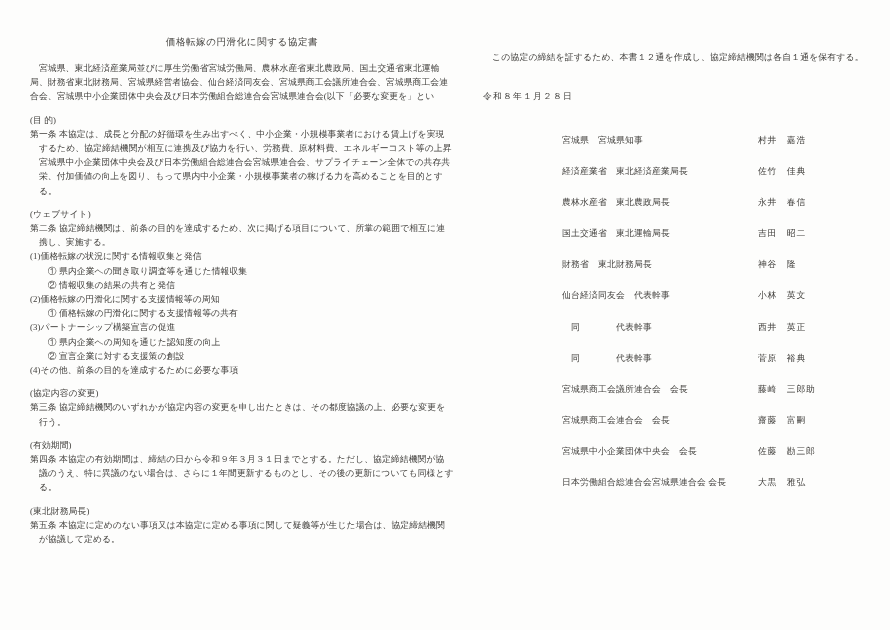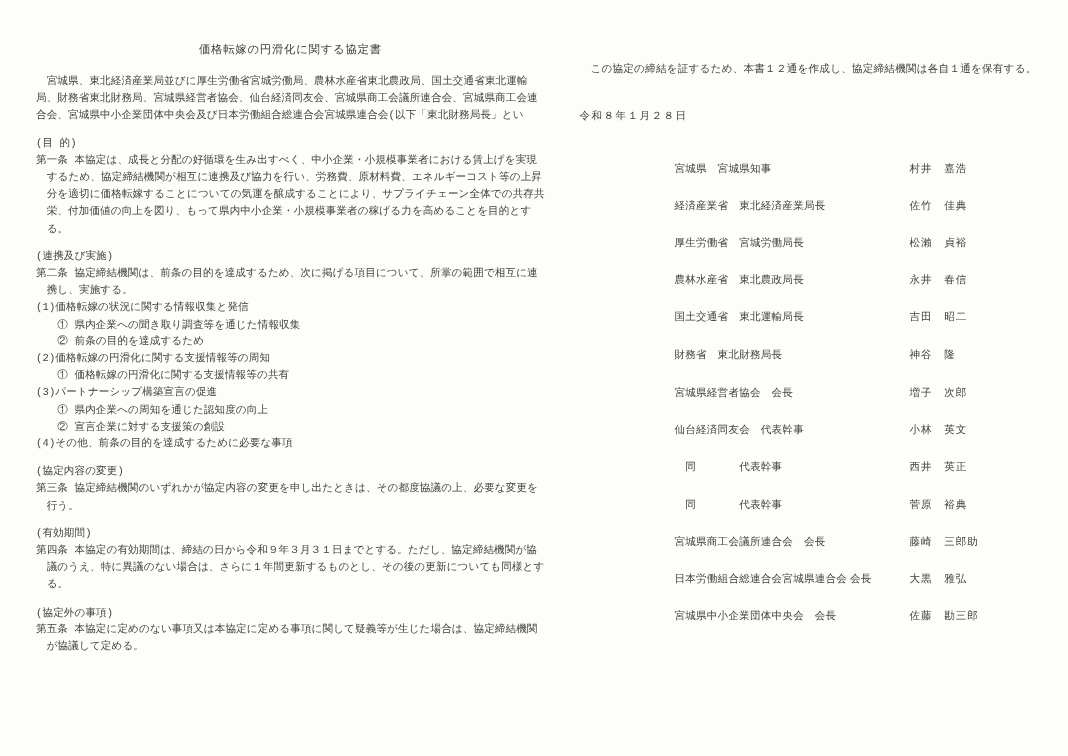--- a/index.html
+++ b/index.html
@@ -13,21 +13,21 @@
   .spread{
     position:relative;width:890px;height:630px;
     background:#fdfdfc;
   }
   
   .page-left{position:absolute;left:30px;top:36px;width:424px;}
   .doc-title{
     text-align:center;font-size:9.5px;letter-spacing:0.6px;
     line-height:12px;margin-bottom:13px;white-space:pre;
   }
-  .doc-body{margin-top:0;font-family:Liberation Mono, monospace;}
+  .doc-body{margin-top:0;}
   .line{
     font-size:8.8px;line-height:14.2px;
     letter-spacing:0.1px;white-space:pre;
   }
   .gap{height:9px;}
   
   .page-right{position:absolute;left:483px;top:50px;width:380px;}
   .closing{font-size:8.8px;line-height:14px;white-space:pre;letter-spacing:0.2px;}
   .doc-date{font-size:8.8px;line-height:14px;margin-top:25px;white-space:pre;letter-spacing:1.2px;}
   .sig-list{margin-top:30px;}
@@ -38,109 +38,105 @@
 </head>
 <body>
 
 <div class="spread">
 
   <div class="page-left">
     <div class="doc-title">価格転嫁の円滑化に関する協定書</div>
     <div class="doc-body" id="left-body">
         <div class="line">　宮城県、東北経済産業局並びに厚生労働省宮城労働局、農林水産省東北農政局、国土交通省東北運輸</div>
         <div class="line">局、財務省東北財務局、宮城県経営者協会、仙台経済同友会、宮城県商工会議所連合会、宮城県商工会連</div>
-        <div class="line">合会、宮城県中小企業団体中央会及び日本労働組合総連合会宮城県連合会(以下「東北財務局長」とい</div>
+        <div class="line">合会、宮城県中小企業団体中央会及び日本労働組合総連合会宮城県連合会(以下「必要な変更を」とい</div>
         <div class="gap"></div>
         <div class="line">(目 的)</div>
         <div class="line">第一条 本協定は、成長と分配の好循環を生み出すべく、中小企業・小規模事業者における賃上げを実現</div>
         <div class="line">　するため、協定締結機関が相互に連携及び協力を行い、労務費、原材料費、エネルギーコスト等の上昇</div>
-        <div class="line">　分を適切に価格転嫁することについての気運を醸成することにより、サプライチェーン全体での共存共</div>
+        <div class="line">　宮城県中小企業団体中央会及び日本労働組合総連合会宮城県連合会、サプライチェーン全体での共存共</div>
         <div class="line">　栄、付加価値の向上を図り、もって県内中小企業・小規模事業者の稼げる力を高めることを目的とす</div>
         <div class="line">　る。</div>
         <div class="gap"></div>
-        <div class="line">(連携及び実施)</div>
+        <div class="line">(ウェブサイト)</div>
         <div class="line">第二条 協定締結機関は、前条の目的を達成するため、次に掲げる項目について、所掌の範囲で相互に連</div>
         <div class="line">　携し、実施する。</div>
         <div class="line">(1)価格転嫁の状況に関する情報収集と発信</div>
         <div class="line">　　① 県内企業への聞き取り調査等を通じた情報収集</div>
-        <div class="line">　　② 前条の目的を達成するため</div>
+        <div class="line">　　② 情報収集の結果の共有と発信</div>
         <div class="line">(2)価格転嫁の円滑化に関する支援情報等の周知</div>
         <div class="line">　　① 価格転嫁の円滑化に関する支援情報等の共有</div>
         <div class="line">(3)パートナーシップ構築宣言の促進</div>
         <div class="line">　　① 県内企業への周知を通じた認知度の向上</div>
         <div class="line">　　② 宣言企業に対する支援策の創設</div>
         <div class="line">(4)その他、前条の目的を達成するために必要な事項</div>
         <div class="gap"></div>
         <div class="line">(協定内容の変更)</div>
         <div class="line">第三条 協定締結機関のいずれかが協定内容の変更を申し出たときは、その都度協議の上、必要な変更を</div>
         <div class="line">　行う。</div>
         <div class="gap"></div>
         <div class="line">(有効期間)</div>
         <div class="line">第四条 本協定の有効期間は、締結の日から令和９年３月３１日までとする。ただし、協定締結機関が協</div>
         <div class="line">　議のうえ、特に異議のない場合は、さらに１年間更新するものとし、その後の更新についても同様とす</div>
         <div class="line">　る。</div>
         <div class="gap"></div>
-        <div class="line">(協定外の事項)</div>
+        <div class="line">(東北財務局長)</div>
         <div class="line">第五条 本協定に定めのない事項又は本協定に定める事項に関して疑義等が生じた場合は、協定締結機関</div>
         <div class="line">　が協議して定める。</div>
       </div>
   </div>
 
   <div class="page-right">
     <div class="closing">　この協定の締結を証するため、本書１２通を作成し、協定締結機関は各自１通を保有する。</div>
     <div class="doc-date">令和８年１月２８日</div>
     <div class="sig-list" id="sig-list">
         <div class="sig-row">
           <span class="sig-org">宮城県　宮城県知事</span>
           <span class="sig-name">村井　嘉浩</span>
         </div>
         <div class="sig-row">
           <span class="sig-org">経済産業省　東北経済産業局長</span>
           <span class="sig-name">佐竹　佳典</span>
         </div>
         <div class="sig-row">
-          <span class="sig-org">厚生労働省　宮城労働局長</span>
-          <span class="sig-name">松瀨　貞裕</span>
-        </div>
-        <div class="sig-row">
           <span class="sig-org">農林水産省　東北農政局長</span>
           <span class="sig-name">永井　春信</span>
         </div>
         <div class="sig-row">
           <span class="sig-org">国土交通省　東北運輸局長</span>
           <span class="sig-name">吉田　昭二</span>
         </div>
         <div class="sig-row">
           <span class="sig-org">財務省　東北財務局長</span>
           <span class="sig-name">神谷　隆</span>
-        </div>
-        <div class="sig-row">
-          <span class="sig-org">宮城県経営者協会　会長</span>
-          <span class="sig-name">増子　次郎</span>
         </div>
         <div class="sig-row">
           <span class="sig-org">仙台経済同友会　代表幹事</span>
           <span class="sig-name">小林　英文</span>
         </div>
         <div class="sig-row">
           <span class="sig-org">　同　　　　代表幹事</span>
           <span class="sig-name">西井　英正</span>
         </div>
         <div class="sig-row">
           <span class="sig-org">　同　　　　代表幹事</span>
           <span class="sig-name">菅原　裕典</span>
         </div>
         <div class="sig-row">
           <span class="sig-org">宮城県商工会議所連合会　会長</span>
           <span class="sig-name">藤崎　三郎助</span>
         </div>
         <div class="sig-row">
-          <span class="sig-org">日本労働組合総連合会宮城県連合会 会長</span>
-          <span class="sig-name">大黒　雅弘</span>
+          <span class="sig-org">宮城県商工会連合会　会長</span>
+          <span class="sig-name">齋藤　富嗣</span>
         </div>
         <div class="sig-row">
           <span class="sig-org">宮城県中小企業団体中央会　会長</span>
           <span class="sig-name">佐藤　勘三郎</span>
+        </div>
+        <div class="sig-row">
+          <span class="sig-org">日本労働組合総連合会宮城県連合会 会長</span>
+          <span class="sig-name">大黒　雅弘</span>
         </div>
       </div>
   </div>
 
 </div>
 
 </body></html>

